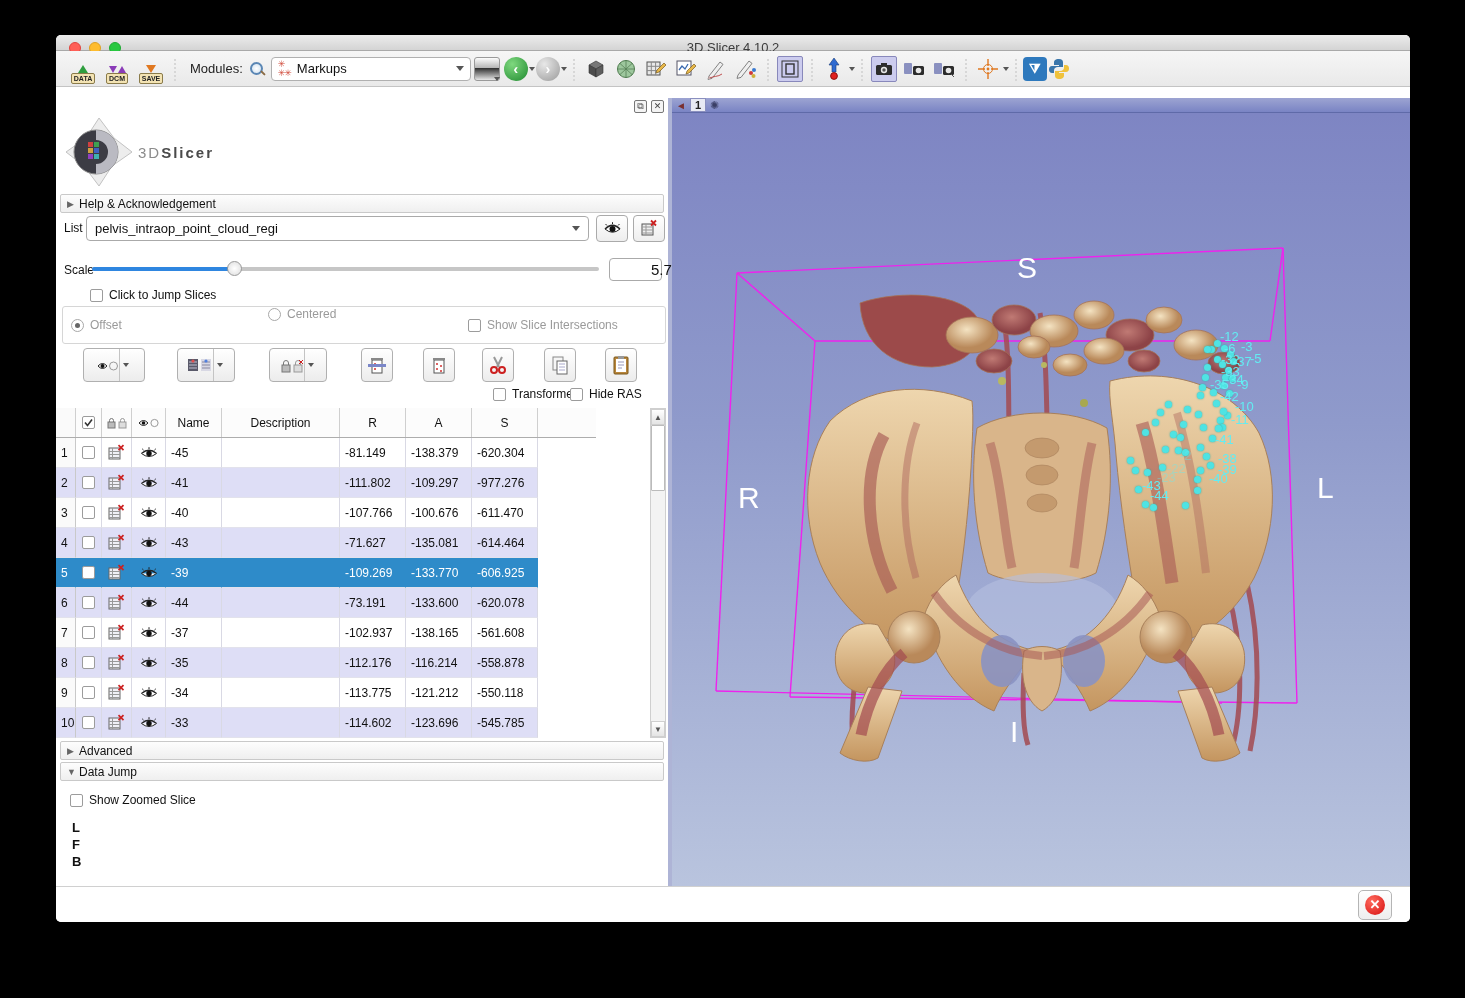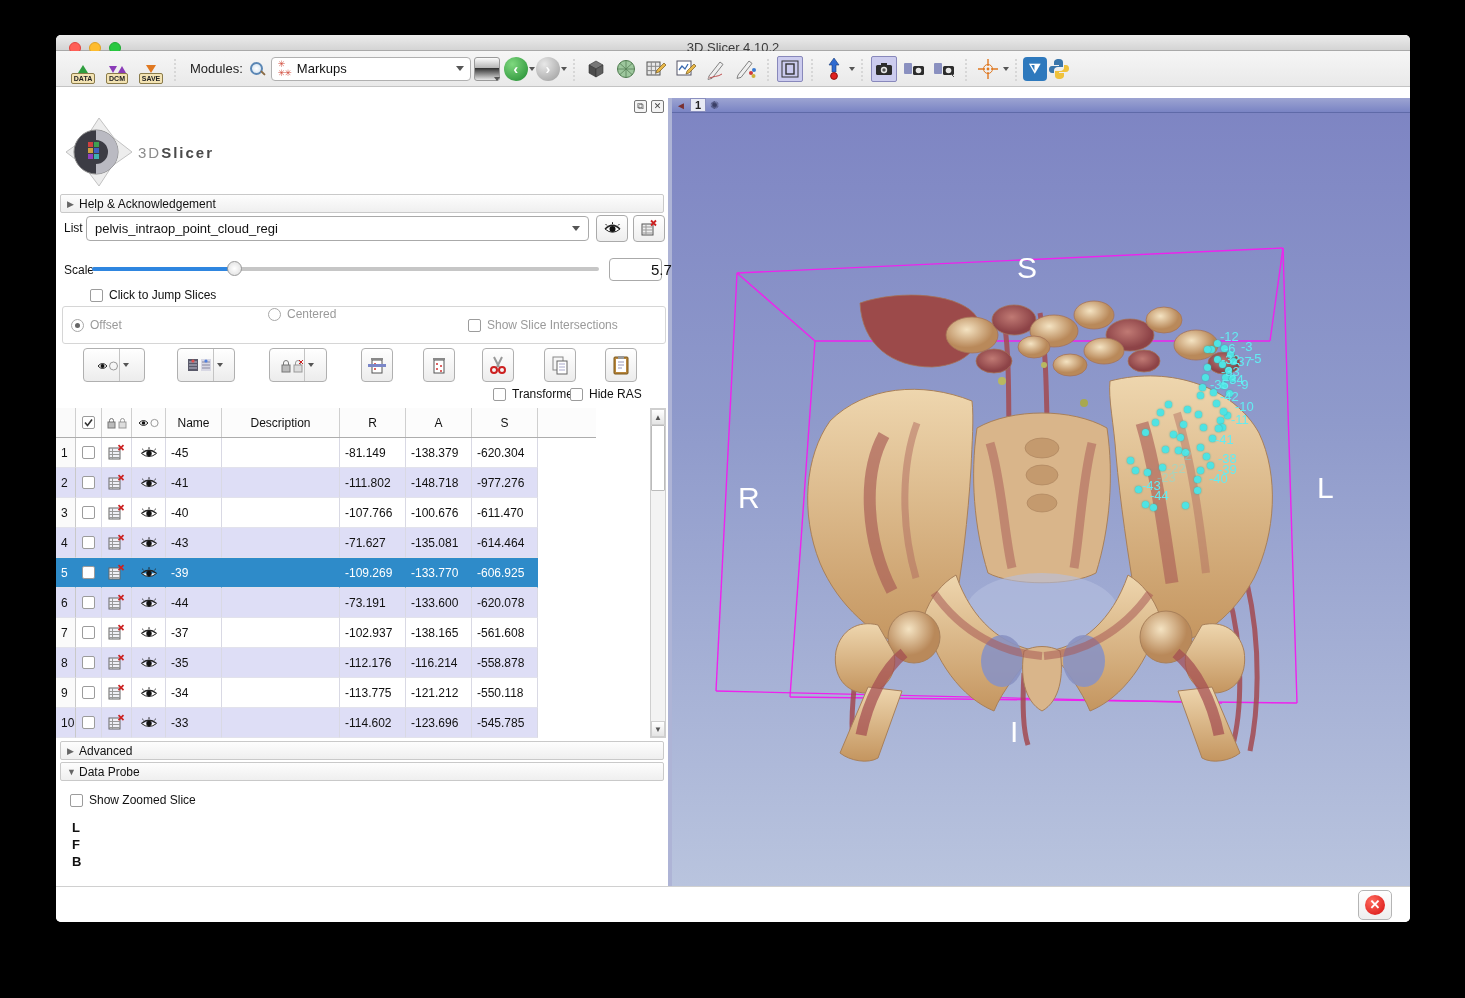--- a/index.html
+++ b/index.html
@@ -503,21 +503,21 @@
                 <svg width="18" height="13" viewBox="0 0 18 13">
                   <path d="M1.5 7.5Q9 1 16.5 7.5" fill="none" stroke="#222" stroke-width="1.3"></path>
                   <path d="M1.5 7.5Q9 13.5 16.5 7.5" fill="#fff" stroke="#222"></path>
                   <circle cx="9" cy="7.5" r="2.7" fill="#111"></circle>
                   <path d="M3.6 4.2L2.2 2.8M9 3V1.2M14.4 4.2L15.8 2.8" stroke="#222"></path>
                 </svg>
               </div>
               <div>-41</div>
               <div></div>
               <div>-111.802</div>
-              <div>-148.718</div>
+              <div>-109.297</div>
               <div>-977.276</div>
             </div>
             <div class="mtr">
               <div class="num">3</div>
               <div class="ccell">
                 <span class="cb"></span>
               </div>
               <div class="ccell">
                 <svg width="17" height="17" viewBox="0 0 17 17">
                   <rect x="1" y="4" width="11" height="11" fill="#f0f0f6" stroke="#666"></rect>
@@ -728,21 +728,21 @@
         <span class="thumb"></span>
         <span class="sa" style="bottom:0;">▼</span>
       </div>
 
       <div class="collapser" style="top:643px;">
         <span class="tri">▶</span>
         <span>Advanced</span>
       </div>
       <div class="collapser" style="top:664px;">
         <span class="tri">▼</span>
-        <span>Data Probe</span>
+        <span>Data Jump</span>
       </div>
 
       <div class="cbrow" style="left:14px;top:695px;">
         <span class="cb"></span>
         <span>Show Zoomed Slice</span>
       </div>
       <div id="probe-rows">
           <span class="probe-label" style="left: 16px; top: 722px;">L</span>
           <span class="probe-label" style="left: 16px; top: 739px;">F</span>
           <span class="probe-label" style="left: 16px; top: 756px;">B</span>

